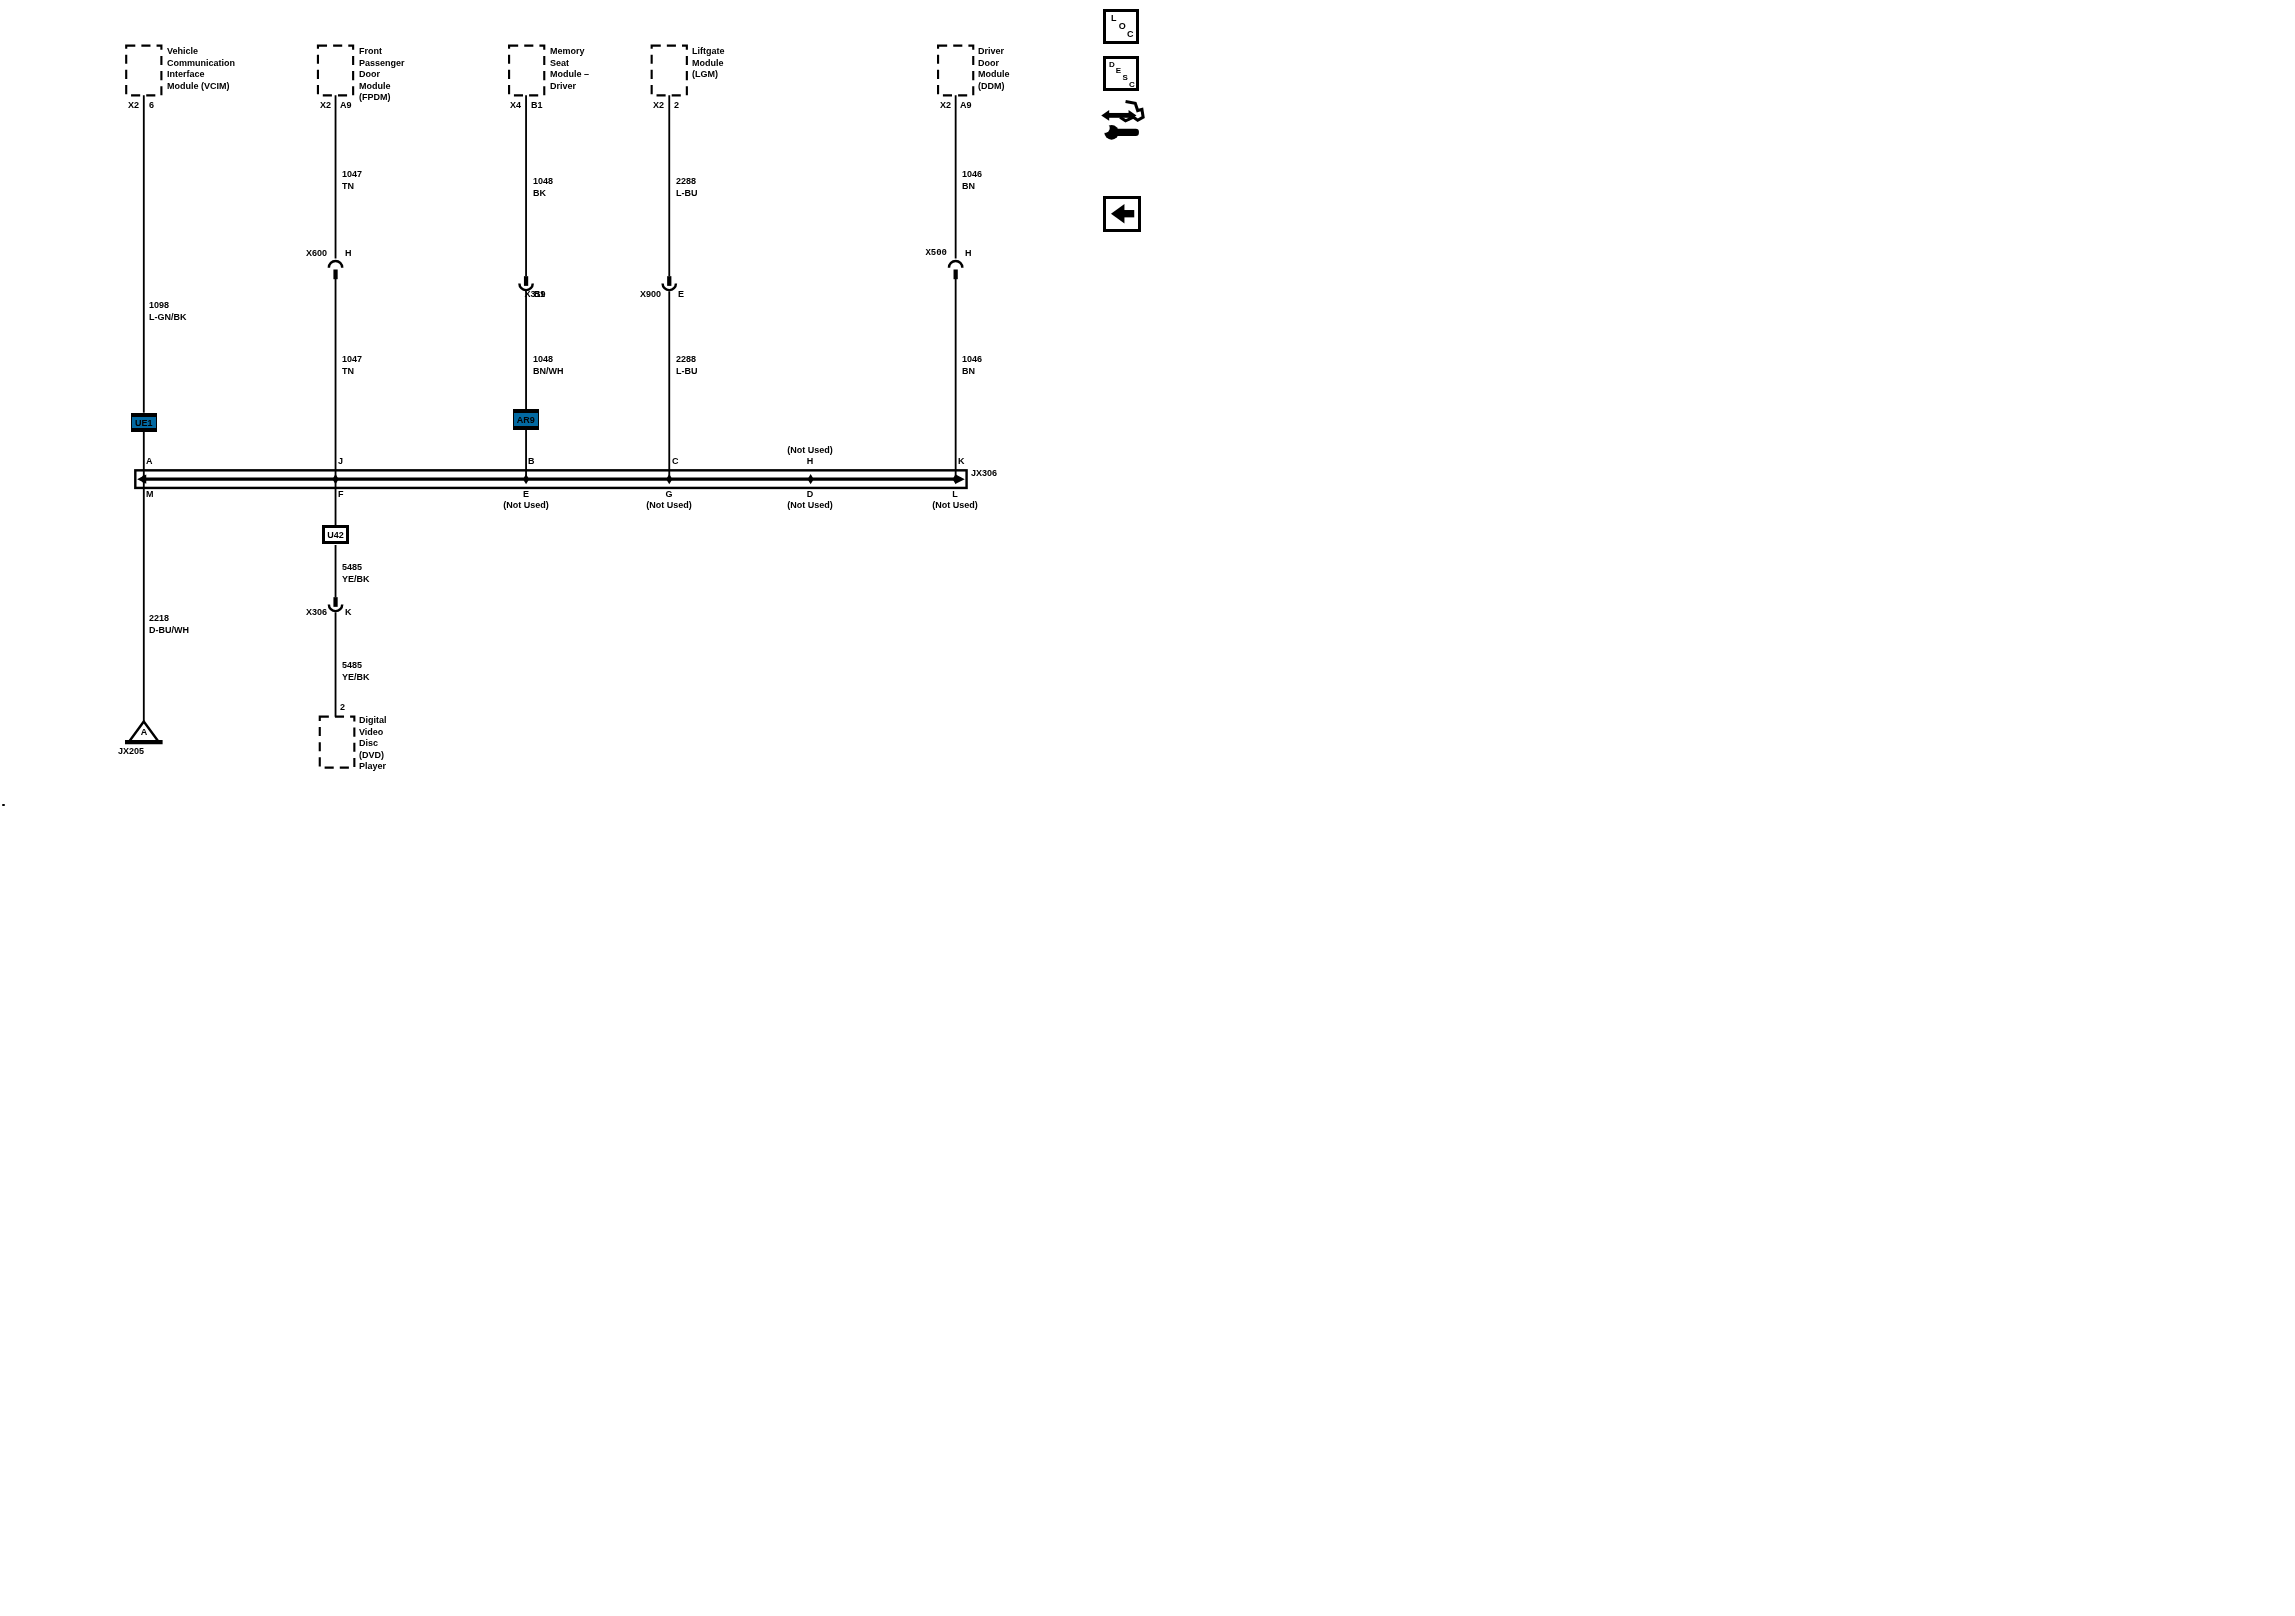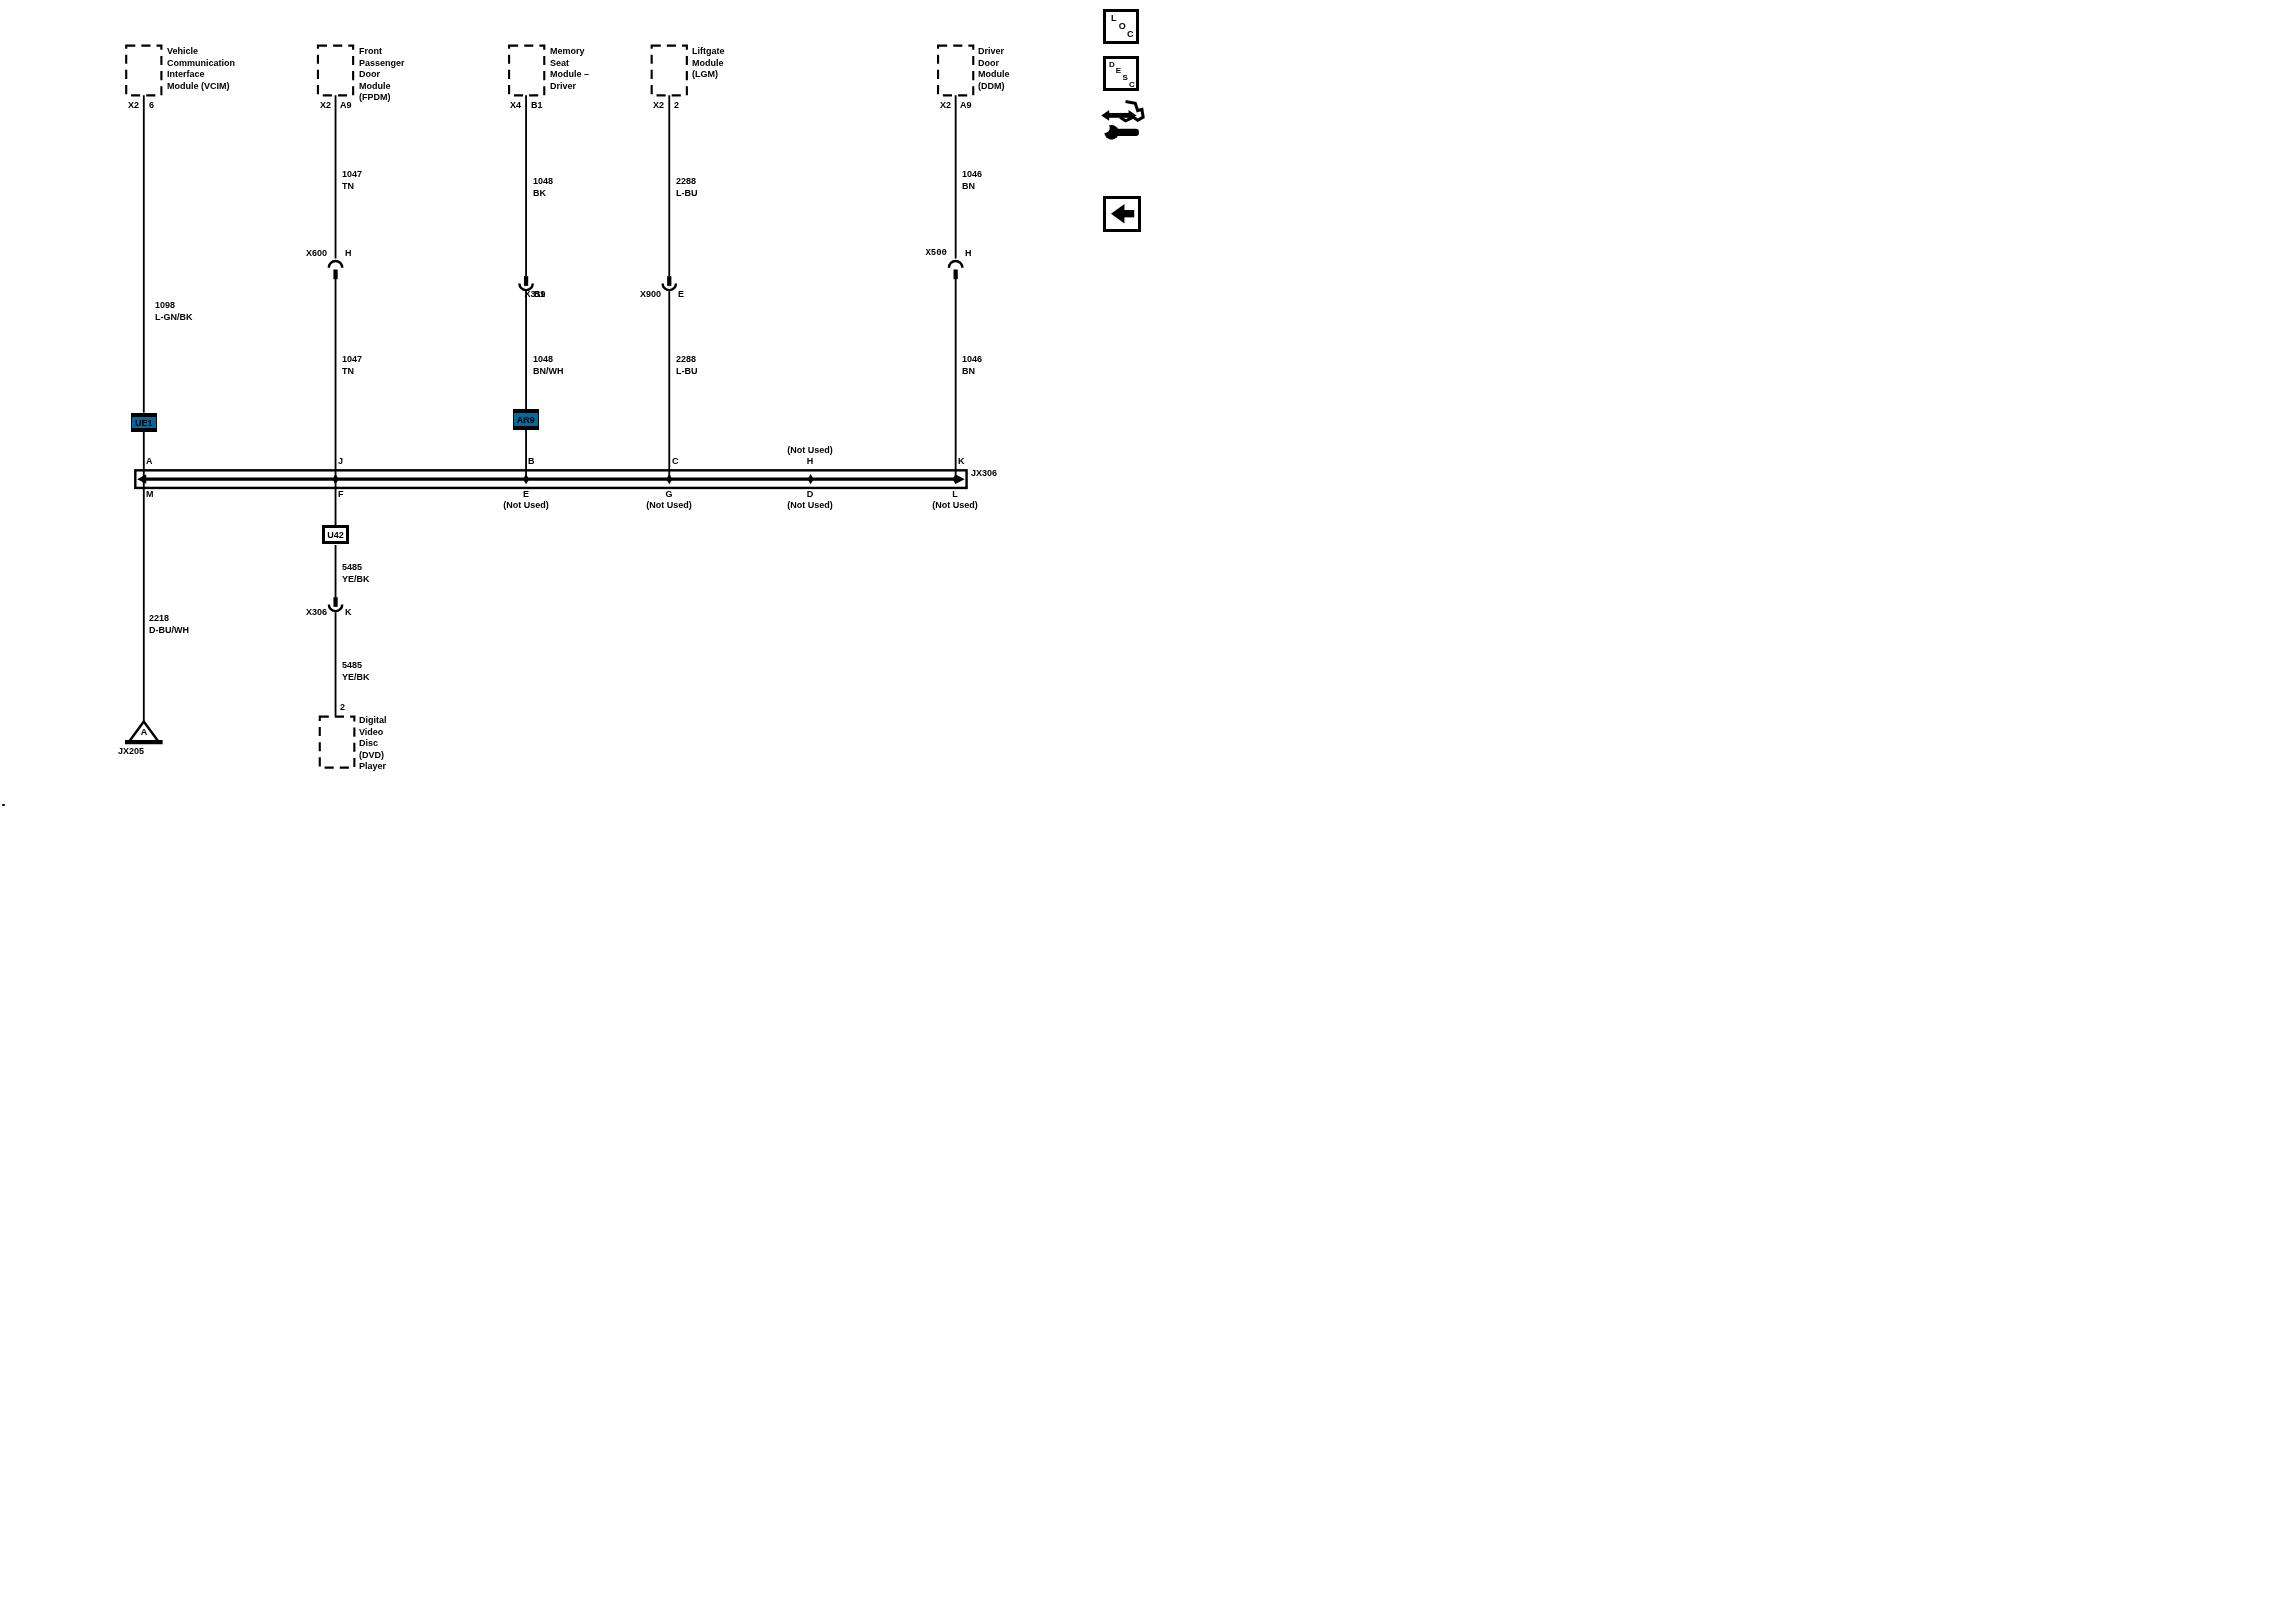--- a/index.html
+++ b/index.html
@@ -136,21 +136,21 @@
   <div class="lbl" style="left:960px;top:100px;">A9</div>
 
   <div class="lbl" style="left:342px;top:169px;">1047
 TN</div>
   <div class="lbl" style="left:533px;top:176px;">1048
 BK</div>
   <div class="lbl" style="left:676px;top:176px;">2288
 L-BU</div>
   <div class="lbl" style="left:962px;top:169px;">1046
 BN</div>
-  <div class="lbl" style="left:149px;top:300px;margin-left:6px;">1098
+  <div class="lbl" style="left:149px;top:300px;">1098
 L-GN/BK</div>
   <div class="lbl" style="left:342px;top:354px;">1047
 TN</div>
   <div class="lbl" style="left:533px;top:354px;">1048
 BN/WH</div>
   <div class="lbl" style="left:676px;top:354px;">2288
 L-BU</div>
   <div class="lbl" style="left:962px;top:354px;">1046
 BN</div>
   <div class="lbl" style="left:149px;top:601px;margin-top:12px;">2218

